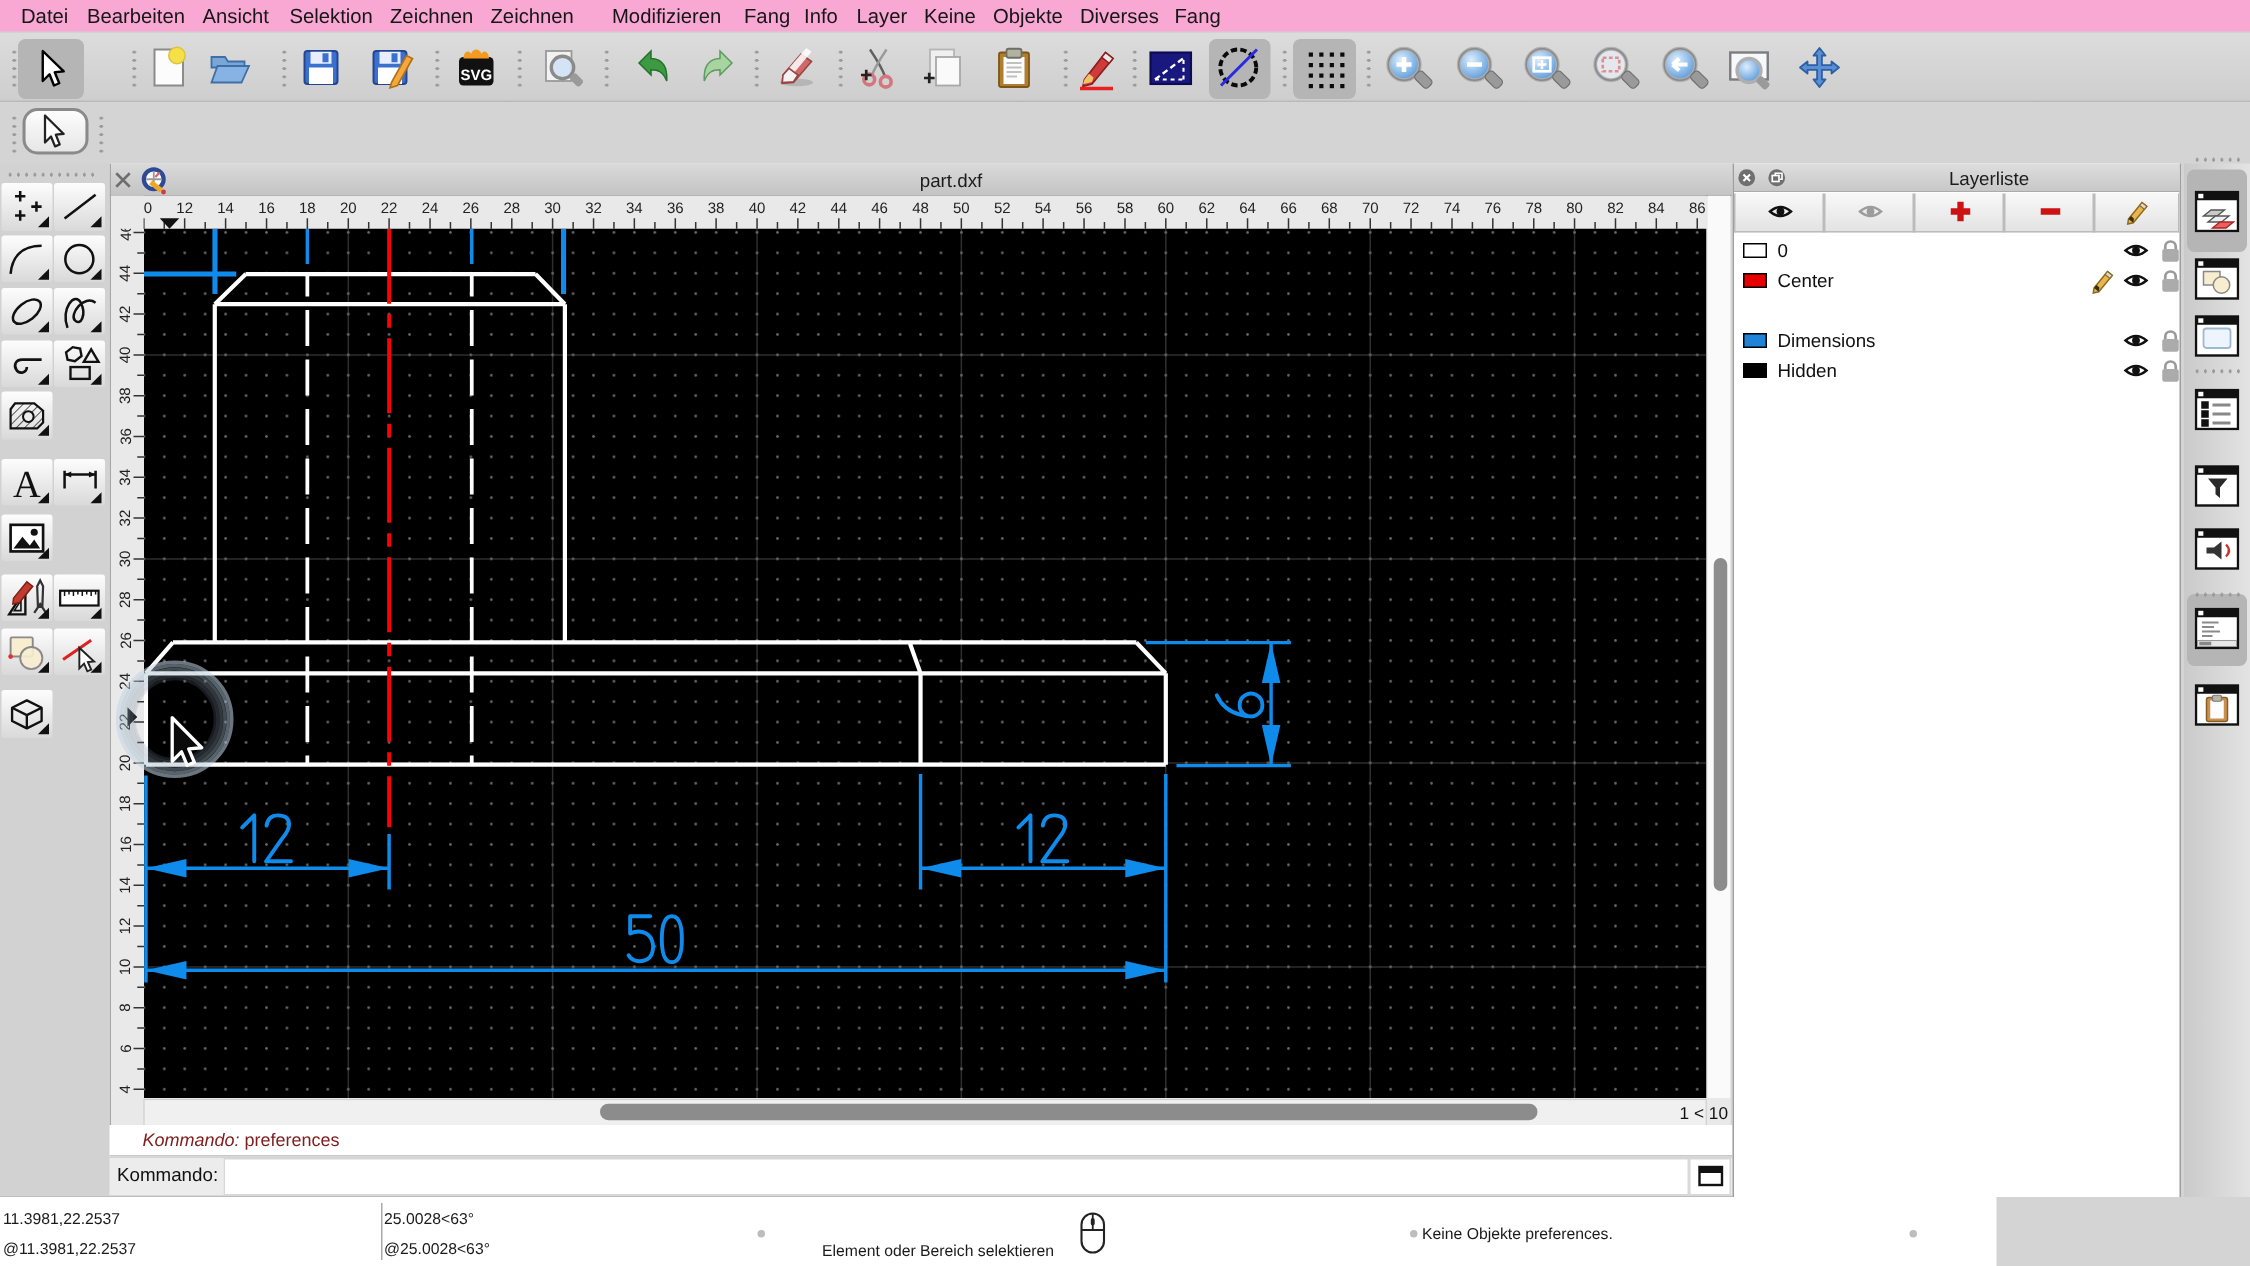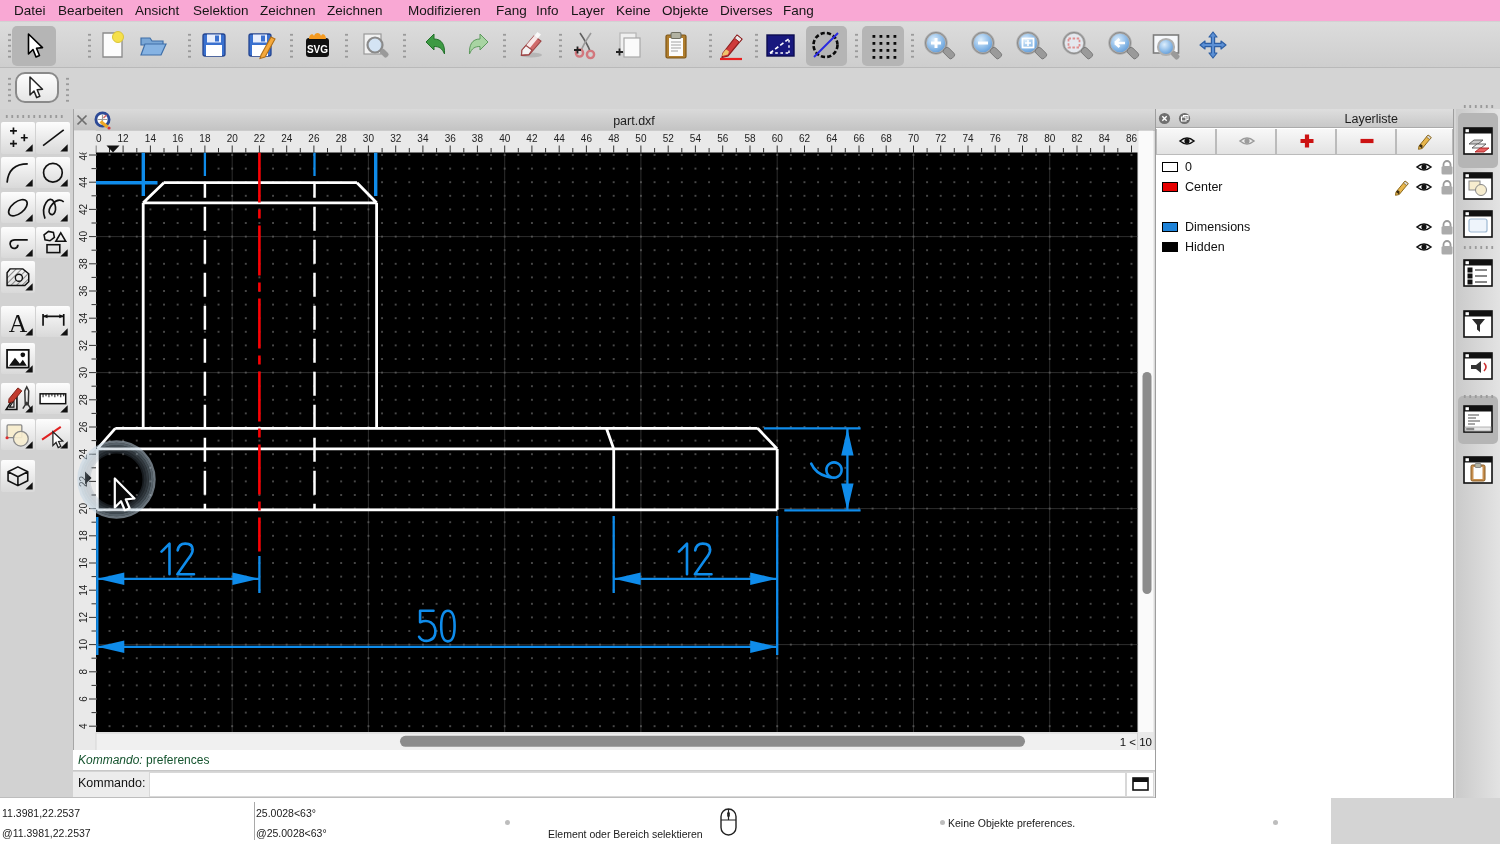--- a/index.html
+++ b/index.html
@@ -8,30 +8,30 @@
 #toolbar{left:0;top:22px;width:1500px;height:46px;background:linear-gradient(#dcdcdc,#cecece);border-bottom:1px solid #b9b9b9;}
 #band2{left:0;top:69px;width:1500px;height:40px;background:#d4d4d4;}
 .pressed{position:absolute;background:#b5b5b5;border-radius:5px;}
 .vdots{position:absolute;width:2.5px;background-image:radial-gradient(circle,#9a9a9a 1px,transparent 1.1px);background-size:2.5px 5.5px;}
 .hdots{position:absolute;height:2.5px;background-image:radial-gradient(circle,#9a9a9a 1px,transparent 1.1px);background-size:5.5px 2.5px;}
 #leftstrip{left:0;top:109px;width:73px;height:689px;background:#d2d2d2;}
 .pbtn{position:absolute;width:33.8px;height:31.5px;background:linear-gradient(#fdfdfd,#d9d9d9);border-radius:2px;}
 .pbtn svg{position:absolute;left:0;top:0;}
 #mdi{left:73px;top:109px;width:1082px;height:643px;background:#e9e9e9;}
 #cmdhist{left:73px;top:750px;width:1082px;height:20.5px;background:#fff;border-bottom:1px solid #c8c8c8;}
-#cmdhist div{position:absolute;left:5px;top:3px;font-size:12px;color:#14532d;}
+#cmdhist div{position:absolute;left:22px;top:3px;font-size:12px;color:#7f1d1d;}
 #cmdrow{left:73px;top:771.5px;width:1082px;height:25.5px;background:#ececec;}
 #cmdrow .lbl{position:absolute;left:5px;top:4px;font-size:12.5px;color:#111;}
 #cmdrow .field{position:absolute;left:76px;top:0;width:977px;height:25px;background:#fff;border:1px solid #d8d8d8;}
 #cmdrow .btn{position:absolute;left:1053px;top:0;width:28px;height:25px;background:#fff;border:1px solid #d8d8d8;}
 #statusbar{left:0;top:797px;width:1331px;height:47px;background:#ffffff;border-top:1px solid #bdbdbd;font-size:10.5px;color:#1a1a1a;}
 #statusbar div{position:absolute;}
 #dock{left:1155px;top:109px;width:299px;height:689px;background:#fff;border-left:1px solid #9e9e9e;border-right:1px solid #9e9e9e;}
 #dockhead{position:absolute;left:0;top:0;width:297px;height:19px;background:linear-gradient(#dedede,#c8c8c8);border-bottom:1px solid #ababab;}
-#docktitle{position:absolute;left:122px;top:3px;width:120px;text-align:right;font-size:12.5px;color:#1c1c1c;}
+#docktitle{position:absolute;left:110px;top:3px;width:120px;text-align:center;font-size:12.5px;color:#1c1c1c;}
 #dockbar{position:absolute;left:0;top:20px;width:297px;height:26px;background:#ececec;}
 .dbtn{position:absolute;top:0;height:26px;background:linear-gradient(#f8f8f8,#e3e3e3);border:1px solid #bbb;border-top:none;}
 .lrow{position:absolute;left:0;width:297px;height:20px;}
 .lrow .nm{position:absolute;left:29px;top:3px;font-size:12.5px;color:#101010;}
 .sw{position:absolute;left:6px;top:4.5px;width:16px;height:10px;border:1.4px solid #000;}
 #rightstrip{left:1456px;top:109px;width:44px;height:689px;background:linear-gradient(90deg,#cacaca,#e3e3e3);}
 .rsel{position:absolute;left:2px;width:40px;background:#b5b5b5;border-radius:5px;}
 </style></head><body>
 <div id="menubar" class="abs">
     <span style="left:14px">Datei</span>

